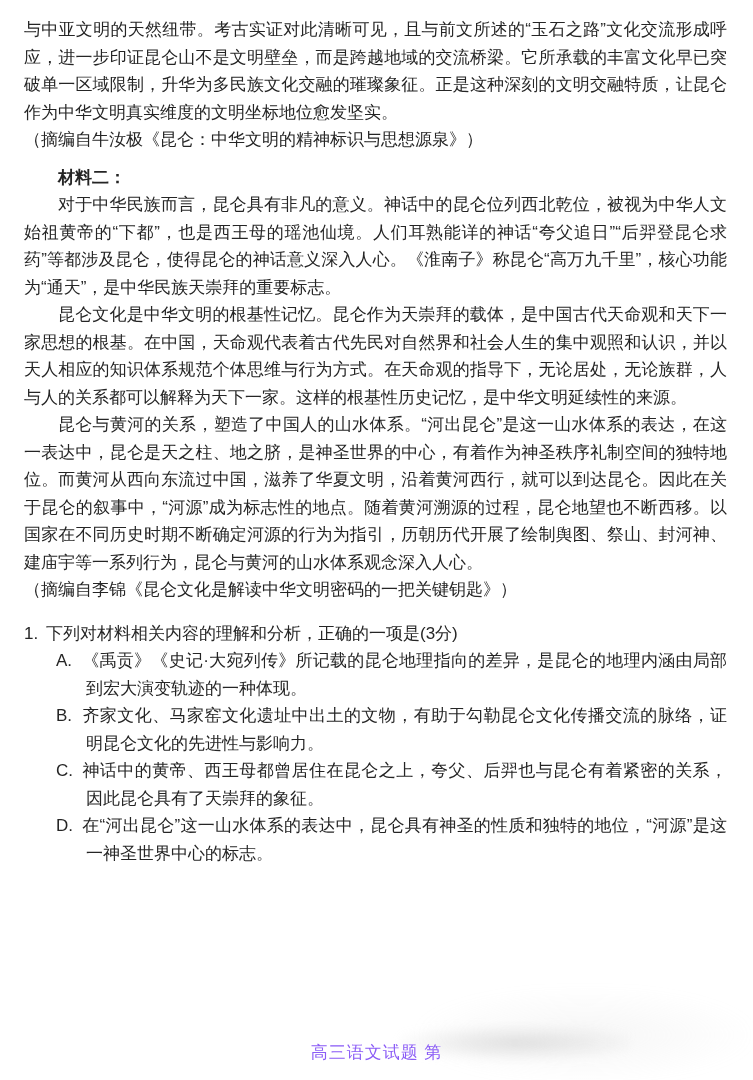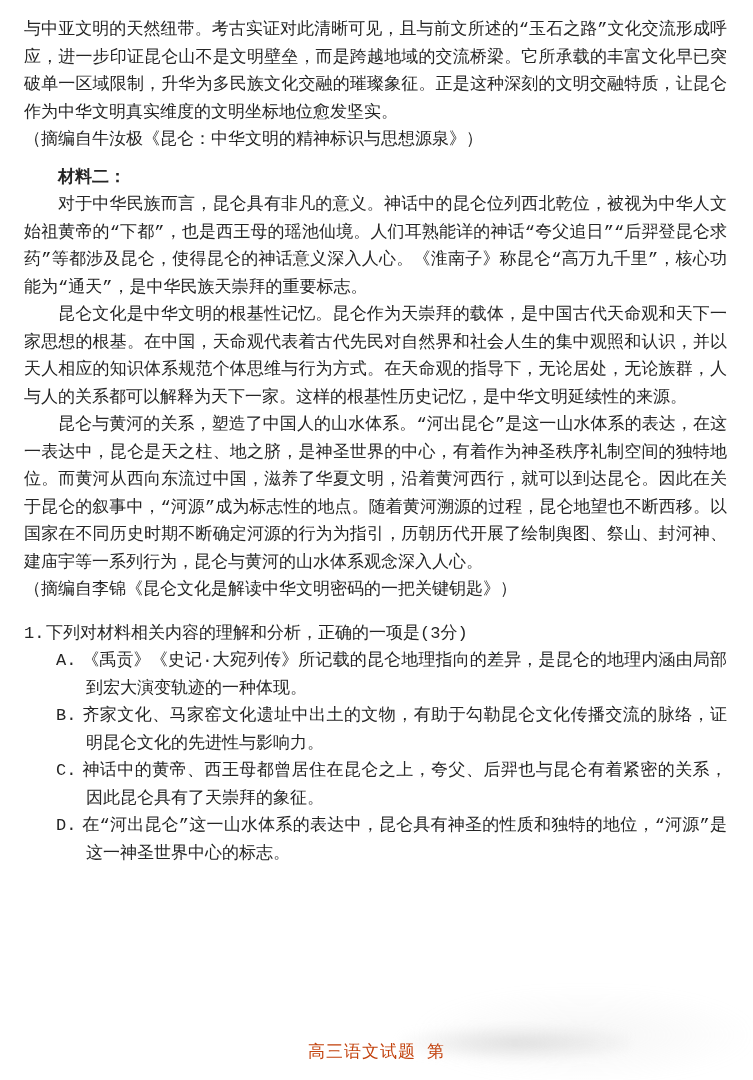--- a/index.html
+++ b/index.html
@@ -7,21 +7,21 @@
     padding: 0;
     background: #ffffff;
   }
   .page {
     position: relative;
     width: 753px;
     height: 1080px;
     box-sizing: border-box;
     background: #ffffff;
     padding: 16px 26px 0 24px;
-    font-family: Liberation Mono, monospace;
+    font-family: Liberation Sans, sans-serif;
     font-size: 17px;
     line-height: 27.5px;
     color: #252525;
     overflow: hidden;
     border-radius: 20px;
   }
   p {
     margin: 0;
     text-align: justify;
   }
@@ -65,21 +65,21 @@
     width: 26px;
     text-indent: 0;
   }
   .page-footer {
     position: absolute;
     left: 0;
     bottom: 14px;
     width: 100%;
     text-align: center;
     font-size: 17px;
-    color: #c2410c;
+    color: #8b5cf6;
     letter-spacing: 1px;
   }
   
   .scan-smudge-1 {
     position: absolute;
     left: 400px;
     top: 1026px;
     width: 230px;
     height: 34px;
     background: radial-gradient(ellipse at center, rgba(175,175,175,0.35) 0%, rgba(200,200,200,0.15) 55%, rgba(255,255,255,0) 80%);

